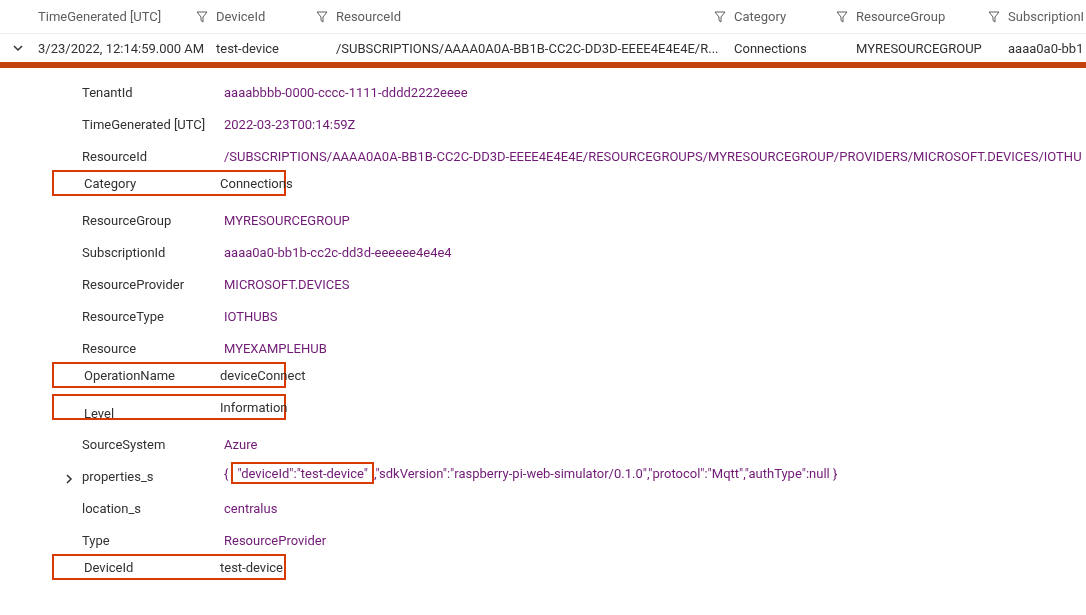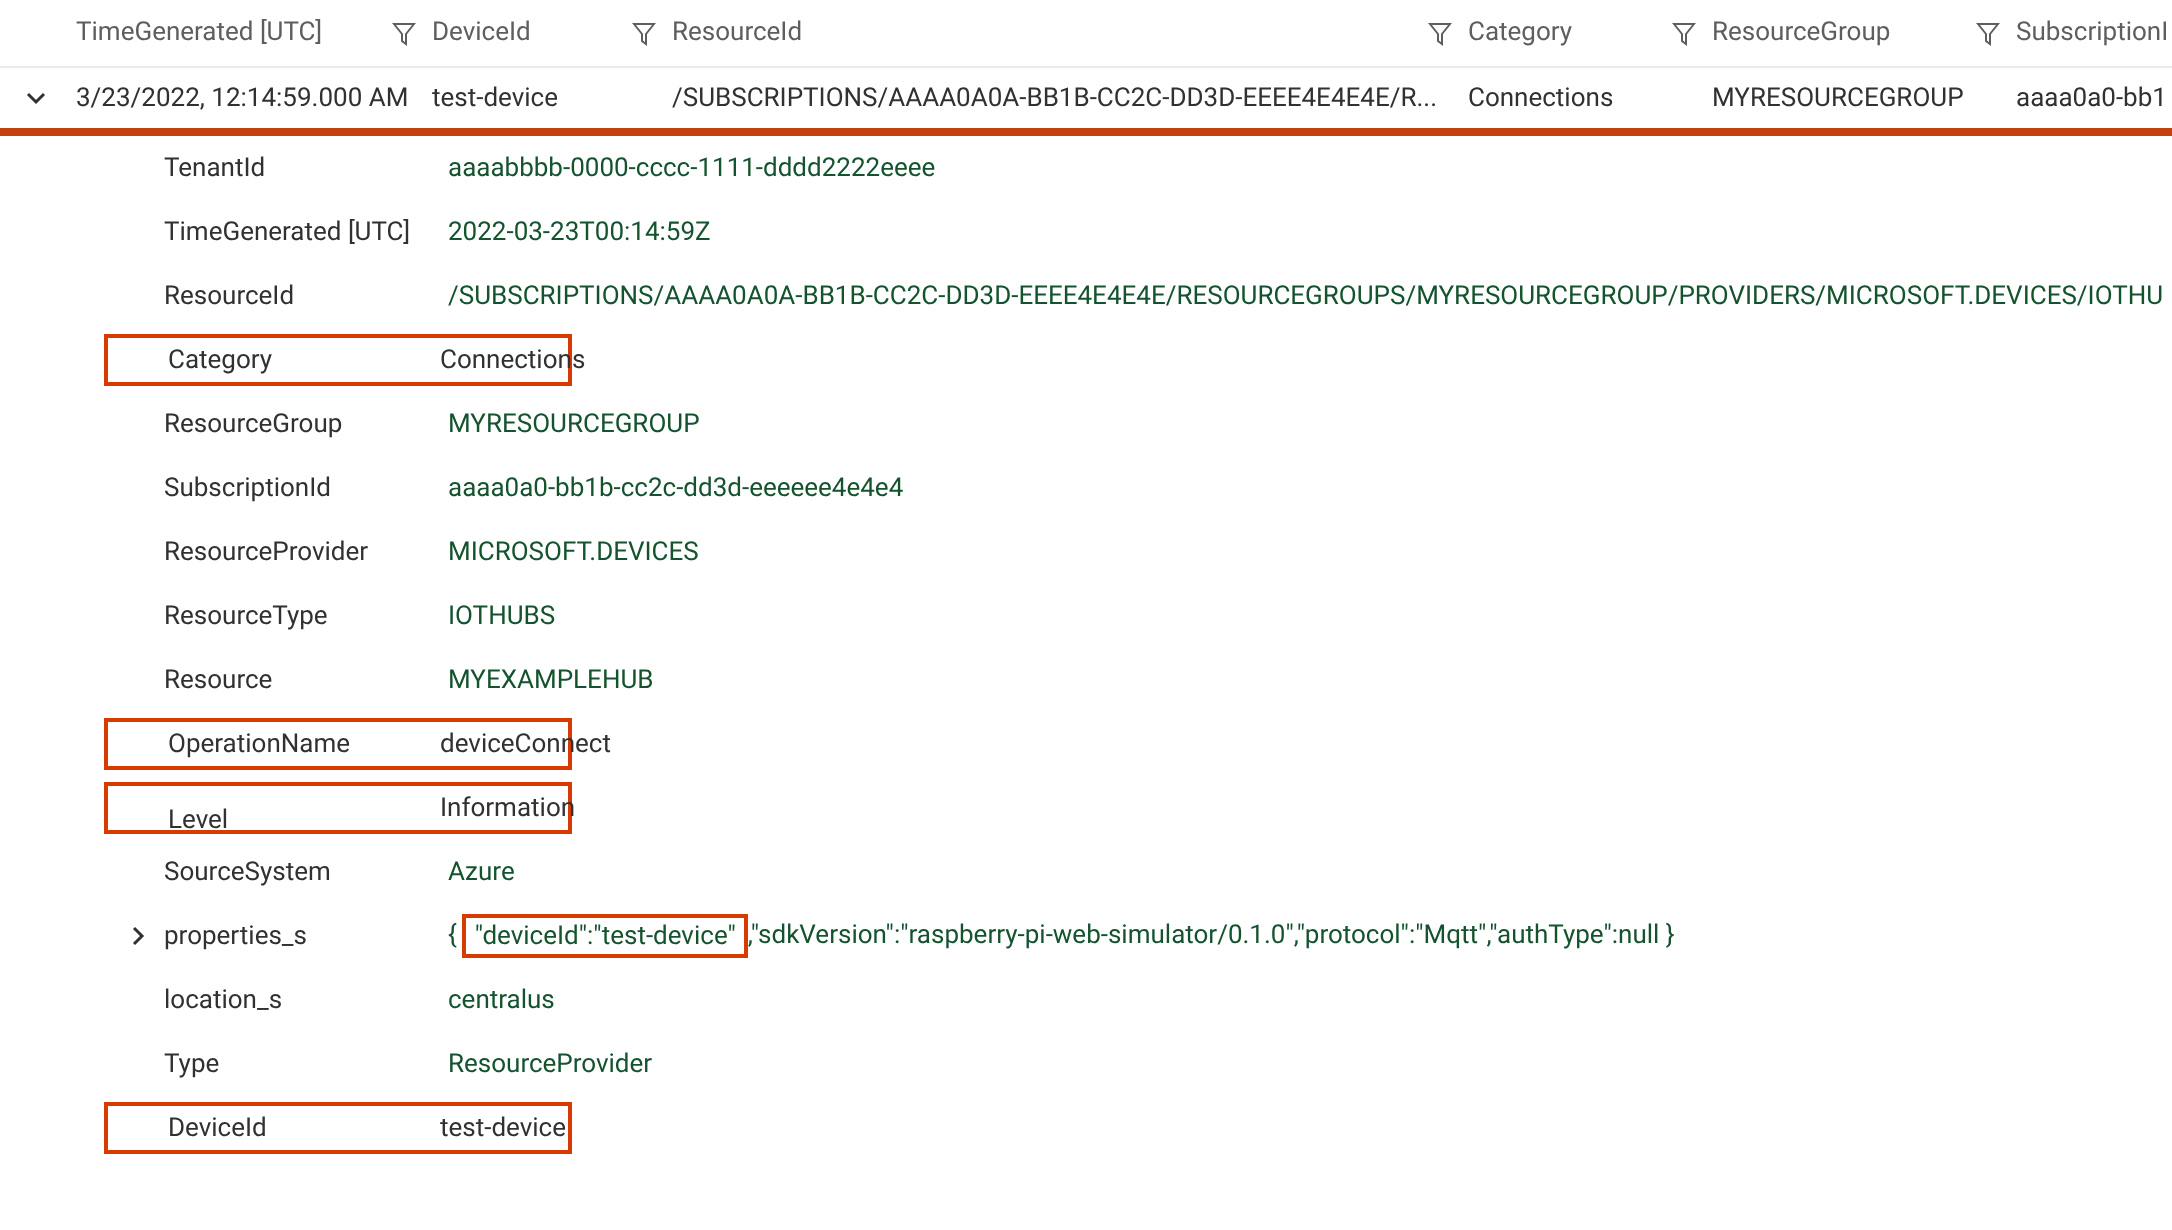--- a/index.html
+++ b/index.html
@@ -38,40 +38,40 @@
     position: absolute;
     right: 8px;
     top: 50%;
     transform: translateY(-50%);
     color: #605e5c;
   }
   .data-row {
     display: flex;
     align-items: center;
     height: 34px;
-    border-bottom: 4px solid #c2410c;
+    border-bottom: 6px solid #c2410c;
     white-space: nowrap;
   }
   .chev {
     width: 36px;
     display: flex;
     align-items: center;
     justify-content: center;
     color: #323130;
   }
   .detail-row {
     display: flex;
-    align-items: center;
+    align-items: flex-end;
     height: 32px;
     white-space: nowrap;
   }
   .detail-spacer { width: 56px; flex: 0 0 56px; }
   .detail-chev { width: 26px; flex: 0 0 26px; display:flex; align-items:center; justify-content:center; }
   .detail-key { width: 142px; flex: 0 0 142px; color:#323130; }
-  .detail-val { flex: 1 1 auto; color:#14532d; }
+  .detail-val { flex: 1 1 auto; color:#701a75; }
   .hl {
     border: 2px solid #d83b01;
     display: inline-flex;
     align-items: center;
     height: 26px;
     padding: 0 4px;
     margin-left: -4px;
   }
   .hl-wide { width: 234px; }
   .hl-narrow { width: 143px; margin-left: 3px; }

